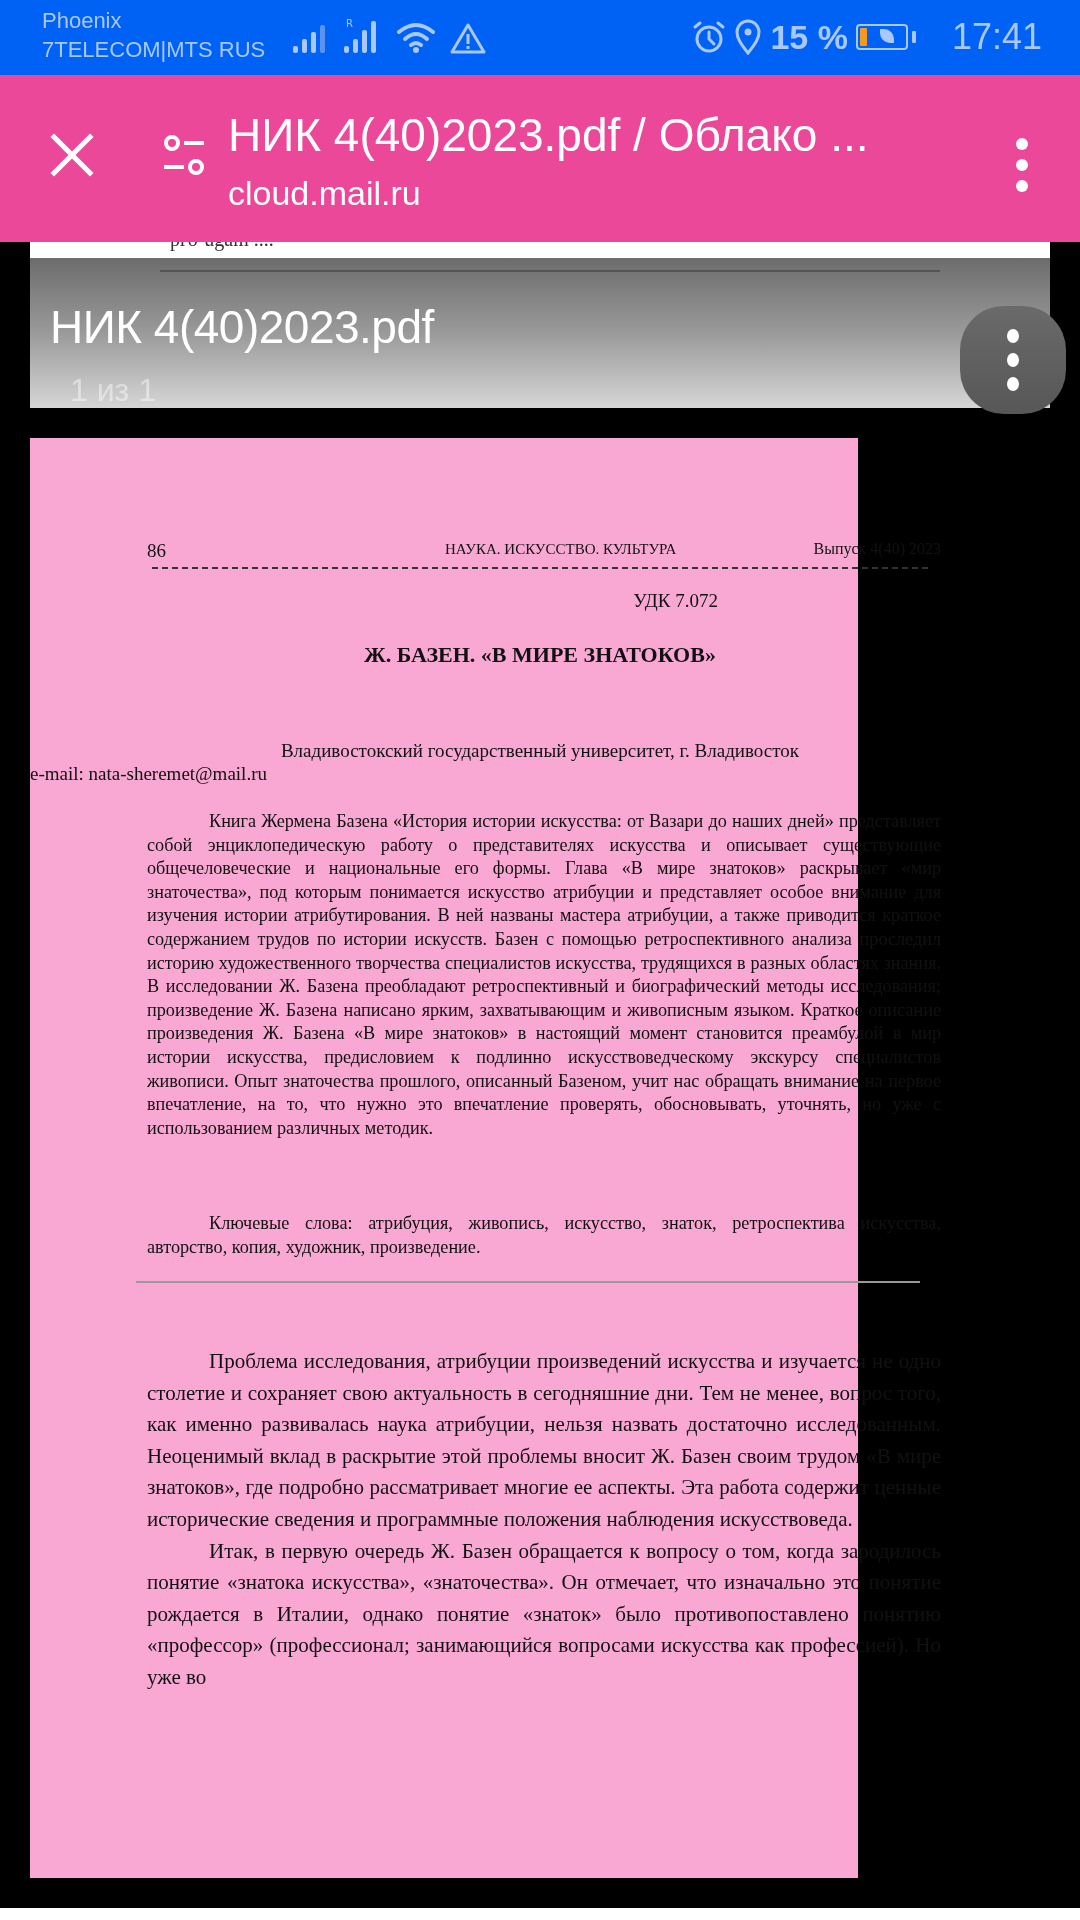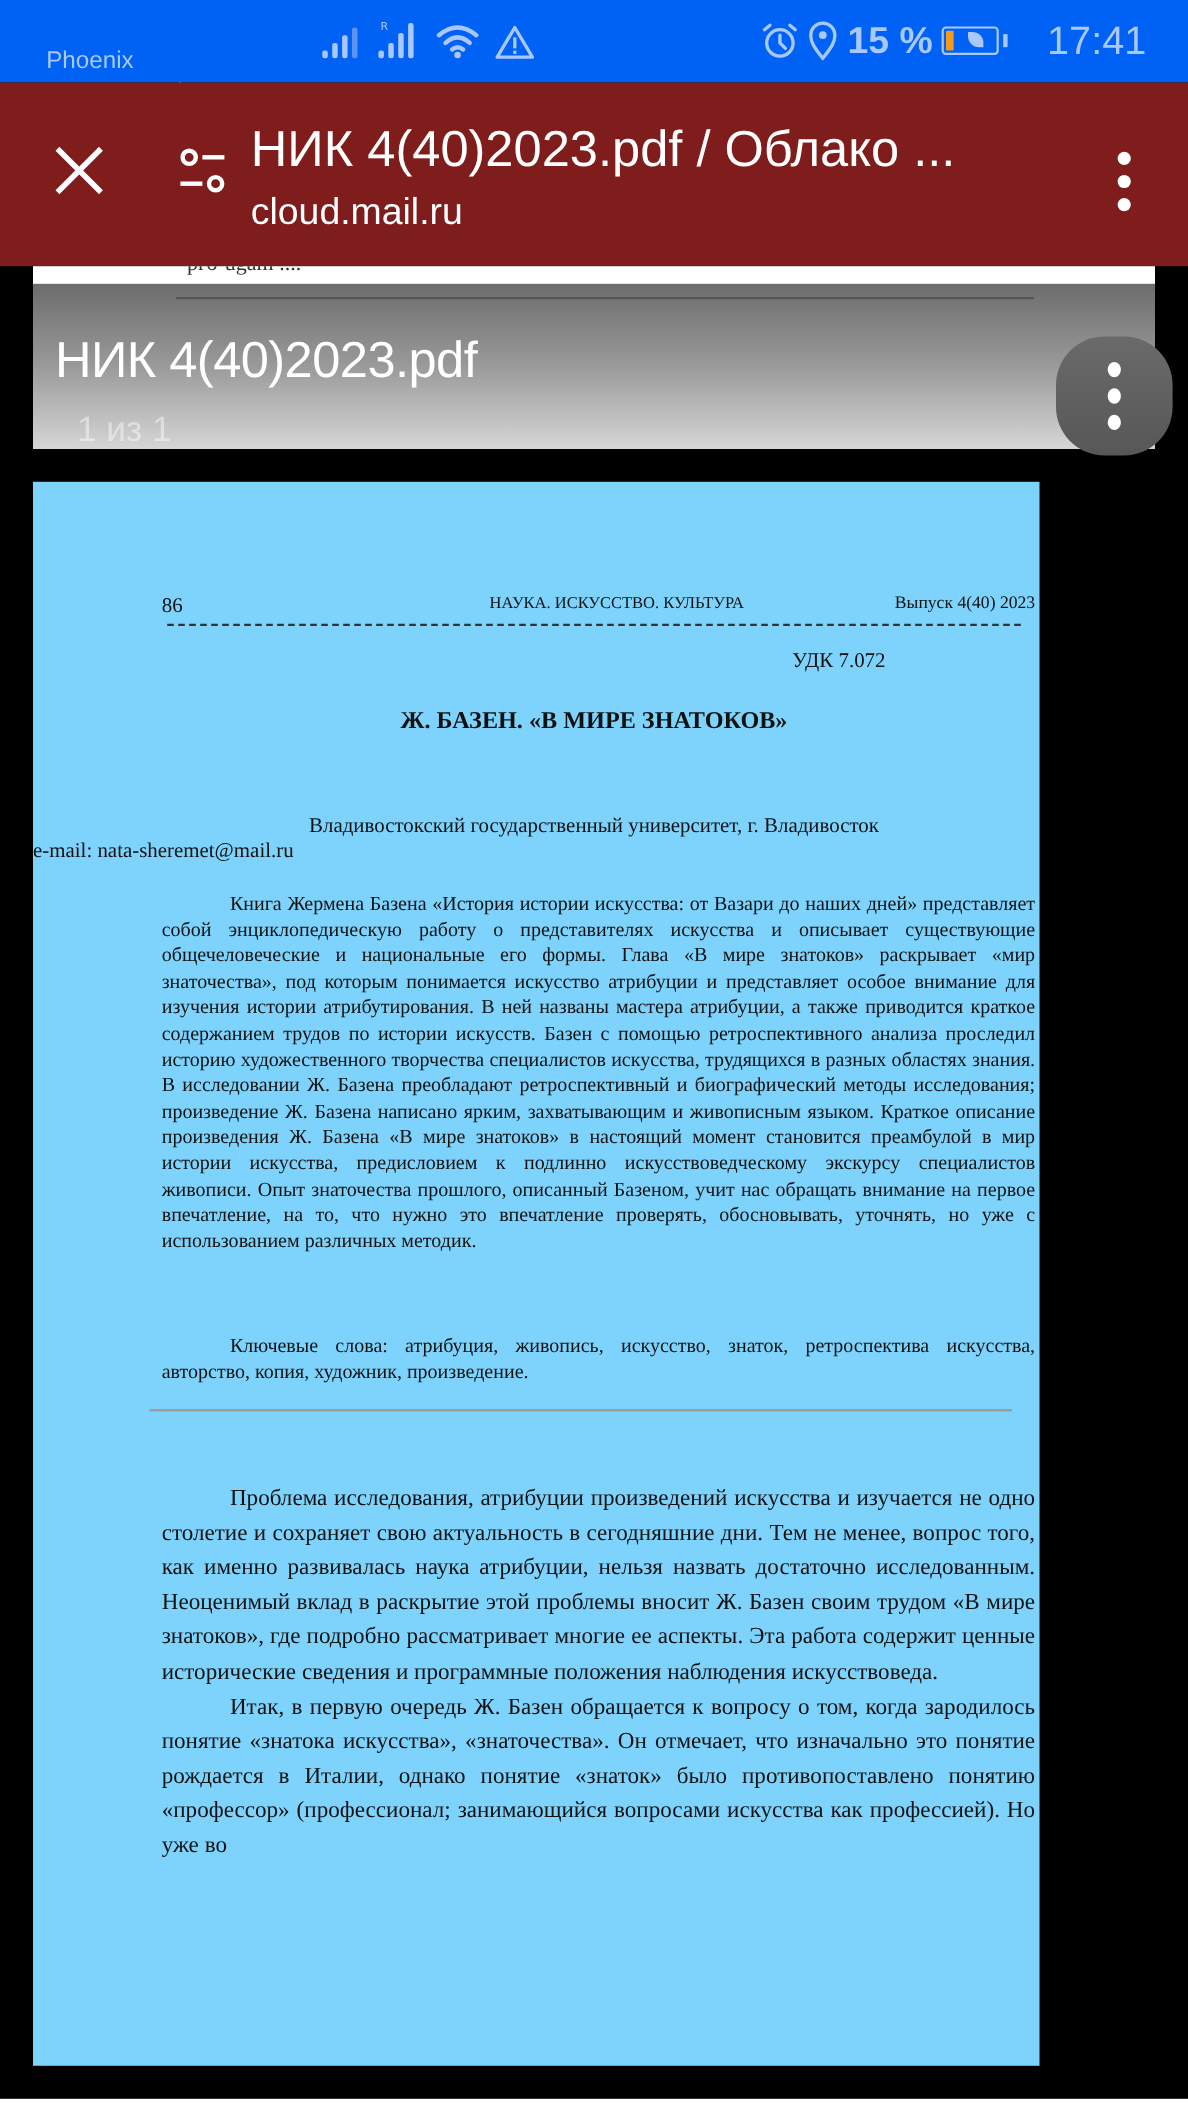--- a/index.html
+++ b/index.html
@@ -1,51 +1,51 @@
 <!DOCTYPE html>
 <html><head>
 <meta charset="utf-8">
 <style>
   * { box-sizing: border-box; margin: 0; padding: 0; }
   html, body { width: 1080px; height: 1920px; background: #000; overflow: hidden; }
   body { position: relative; font-family: "Liberation Sans", sans-serif; }
 
   
   .status-bar { position: absolute; left: 0; top: 0; width: 1080px; height: 75px; background: #0062F5; color: #9DC1FF; }
-  .carrier { position: absolute; left: 42px; top: 6px; font-size: 22px; line-height: 29px; color: #A8C8FF; margin-top: 34px; }
+  .carrier { position: absolute; left: 42px; top: 6px; font-size: 22px; line-height: 29px; color: #A8C8FF; }
   .sb-left-icons { position: absolute; left: 292px; top: 18px; display: flex; align-items: flex-end; gap: 14px; height: 36px; }
   .sb-right { position: absolute; right: 38px; top: 12px; display: flex; align-items: center; gap: 8px; height: 50px; color: #A8C8FF; }
   .sb-right .pct { font-size: 34px; font-weight: bold; }
   .sb-right .time { font-size: 36px; margin-left: 28px; text-align: right; }
   .battery { width: 52px; height: 26px; border: 2px solid #A8C8FF; border-radius: 4px; position: relative; display: flex; align-items: center; padding: 2px; }
   .battery .fill { width: 10px; height: 100%; background: #F59A1A; border-radius: 1px; }
   .battery .leaf { position: absolute; left: 22px; top: 3px; width: 14px; height: 14px; background: #A8C8FF; border-radius: 0 10px 0 10px; }
   .battery-tip { width: 4px; height: 12px; background: #A8C8FF; border-radius: 1px; margin-left: -4px; }
 
   
-  .app-bar { position: absolute; left: 0; top: 75px; width: 1080px; height: 167px; background: #7f1d1d; color: #fff; }
+  .app-bar { position: absolute; left: 0; top: 75px; width: 1080px; height: 167px; background: #ec4899; color: #fff; }
   .close-btn { position: absolute; left: 42px; top: 50px; width: 60px; height: 60px; display: flex; align-items: center; justify-content: center; }
   .tune-btn { position: absolute; left: 160px; top: 58px; width: 52px; height: 48px; }
   .title-main { position: absolute; left: 228px; top: 32px; font-size: 46px; line-height: 56px; color: #fff; white-space: nowrap; }
   .title-sub { position: absolute; left: 228px; top: 96px; font-size: 34px; line-height: 44px; color: #fff; }
   .menu-btn { position: absolute; right: 38px; top: 50px; width: 40px; height: 80px; display: flex; flex-direction: column; align-items: center; justify-content: center; gap: 9px; }
   .menu-btn i { display: block; width: 12px; height: 12px; border-radius: 50%; background: #fff; }
 
   
   .prev-page { position: absolute; left: 30px; top: 242px; width: 1020px; height: 166px; background: #fff; overflow: hidden; }
   .prev-page .cut-text { position: absolute; left: 140px; top: -14px; font-family: "Liberation Serif", serif; font-size: 20px; color: #333; }
   .viewer-overlay { position: absolute; left: 30px; top: 258px; width: 1020px; height: 150px; background: linear-gradient(to bottom, #6c6c6c 0%, #9a9a9a 50%, #d6d6d6 100%); }
   .viewer-overlay .rule { position: absolute; left: 130px; top: 12px; width: 780px; height: 2px; background: #555; }
   .viewer-title { position: absolute; left: 50px; top: 300px; font-size: 46px; color: #fff; letter-spacing: -0.5px; }
   .viewer-page { position: absolute; left: 50px; top: 372px; font-size: 32px; color: rgba(255,255,255,0.45); margin-left: 20px; }
   .viewer-menu { position: absolute; left: 960px; top: 306px; width: 106px; height: 108px; border-radius: 44px; background: linear-gradient(#6a6a6a, #575757); display: flex; flex-direction: column; align-items: center; justify-content: center; gap: 10px; }
   .viewer-menu i { display: block; width: 12px; height: 14px; border-radius: 50%; background: #fff; }
 
   
-  .pdf-page { position: absolute; left: 30px; top: 438px; width: 915px; height: 1440px; background: #7dd3fc; font-family: "Liberation Serif", serif; color: #111; }
+  .pdf-page { position: absolute; left: 30px; top: 438px; width: 828px; height: 1440px; background: #f9a8d4; font-family: "Liberation Serif", serif; color: #111; }
   .bottom-strip { position: absolute; left: 0; top: 1908px; width: 1080px; height: 12px; background: #fff; }
 
   .run-head { position: absolute; left: 117px; top: 102px; width: 794px; font-size: 17px; }
   .run-head .pg { position: absolute; left: 0; top: 0; font-size: 19px; }
   .run-head .journal { position: absolute; left: 298px; top: 1px; font-size: 15px; text-align: right; }
   .run-head .issue { position: absolute; right: 0; top: 0; font-size: 16px; }
   .dash-rule { position: absolute; left: 122px; top: 129px; width: 776px; height: 0; border-top: 2px dashed #333; }
 
   .udk { position: absolute; right: 140px; top: 152px; font-size: 19px; }
   .art-title { position: absolute; left: 0; width: 1020px; top: 204px; text-align: center; font-weight: bold; font-size: 22px; }

